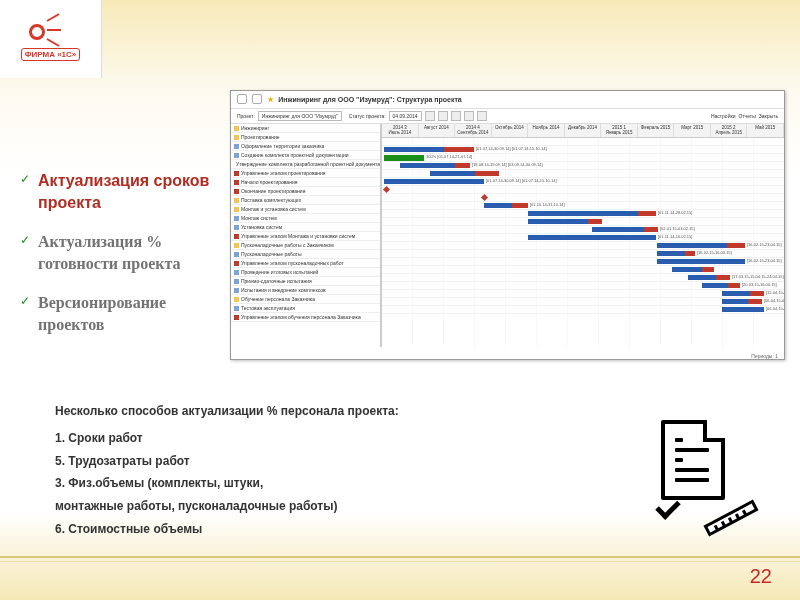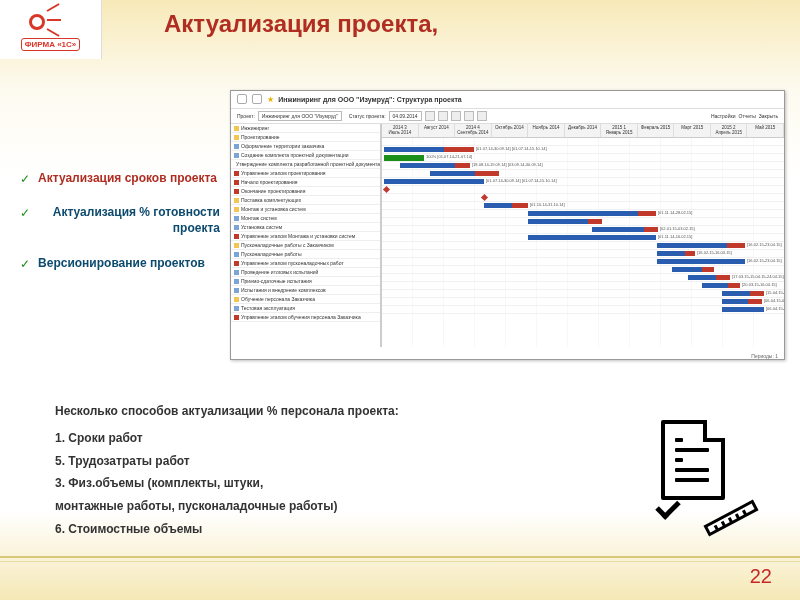--- a/index.html
+++ b/index.html
@@ -1,36 +1,36 @@
 <!DOCTYPE html>
 <html><head>
 <meta charset="utf-8">
 <style>
   * { box-sizing: border-box; margin: 0; padding: 0; }
   body { width: 800px; height: 600px; font-family: Arial, sans-serif; background: linear-gradient(to bottom, #f7e9b8 0%, #fdfbf0 15%, #ffffff 30%, #ffffff 85%, #f5e8b6 100%); position: relative; overflow: hidden; }
   
   .header-band { position: absolute; top: 0; left: 0; right: 0; height: 78px; display: flex; }
-  .logo-box { width: 102px; height: 59px; background: #fff; display: flex; align-items: center; justify-content: center; border-right: 1px solid #ddd; }
+  .logo-box { width: 102px; height: 78px; background: #fff; display: flex; align-items: center; justify-content: center; border-right: 1px solid #ddd; }
   .logo-1c { text-align: center; }
   .logo-1c .icon { width: 42px; height: 28px; position: relative; margin: 0 auto 2px; }
   .logo-1c .circle { position:absolute; width:16px; height:16px; border:3px solid #d9362a; border-radius:50%; left:0; top:6px; }
   .logo-1c .rays { position:absolute; left:18px; top:2px; }
   .logo-1c .rays span { position:absolute; width:14px; height:2px; background:#d9362a; transform-origin:left center; }
   .logo-1c .r1{transform:rotate(-30deg);} .logo-1c .r2{top:9px;} .logo-1c .r3{transform:rotate(30deg); top:18px;}
   .logo-1c .txt { font-size: 8px; color:#d9362a; font-weight:bold; border:1px solid #d9362a; padding:1px 3px; border-radius:3px; white-space:nowrap;}
   
   .title-area { flex: 1; padding: 10px 0 0 62px; }
   .title-line { color: #b02d22; font-size: 24px; font-weight: bold; line-height: 1.2; }
   
   .left-panel { position: absolute; left: 20px; top: 170px; width: 200px; }
   .bullet-item { display: flex; align-items: flex-start; margin-bottom: 18px; }
   .check { color: #1a8f1a; font-size: 12px; margin-right: 8px; margin-top: 2px; }
-  .bullet-text { font-size: 12px; font-weight: bold; line-height: 1.35; text-align: right; }
+  .bullet-text { font-size: 16px; font-weight: bold; line-height: 1.35; }
   .c-red { color: #b02d22; }
-  .c-brown { color: #0c4a6e; }
+  .c-brown { color: #737373; font-family: Liberation Serif, serif; }
 
   .screenshot-box { position: absolute; left: 230px; top: 90px; width: 555px; height: 270px; background: #fff; border: 1px solid #999; box-shadow: 1px 1px 3px rgba(0,0,0,0.25); font-size: 5px; color: #333; overflow: hidden; }
   .scr-titlebar { padding: 3px 6px; display:flex; align-items:center; gap:4px; border-bottom:1px solid #ddd; }
   .scr-nav span { display:inline-block; width:10px; height:10px; border:1px solid #aaa; border-radius:2px; margin-right:1px; }
   .scr-star { color:#e8b007; font-size:8px; }
   .scr-title { font-weight:bold; font-size:7px; }
   .scr-toolbar { padding: 2px 6px; display:flex; align-items:center; gap:3px; border-bottom:1px solid #ddd; font-size:5px; }
   .scr-field { border:1px solid #bbb; padding:1px 3px; background:#fff; font-size:5px; }
   .tb-btn { display:inline-block; width:10px; height:10px; background:#eee; border:1px solid #bbb; }
   .scr-body { display:flex; height: calc(100% - 45px); }
@@ -82,21 +82,20 @@
           <span class="rays">
             <span class="r1"></span>
             <span class="r2"></span>
             <span class="r3"></span>
           </span>
         </div>
       <div class="txt">ФИРМА «1С»</div>
     </div>
   </div>
   <div class="title-area">
-    <div class="title-line">Актуализация проекта,</div>
   </div>
 </div>
 
 <div class="left-panel" id="bullets">
     <div class="bullet-item">
       <span class="check">✓</span>
       <span class="bullet-text c-red">Актуализация сроков проекта</span>
     </div>
     <div class="bullet-item">
       <span class="check">✓</span>

